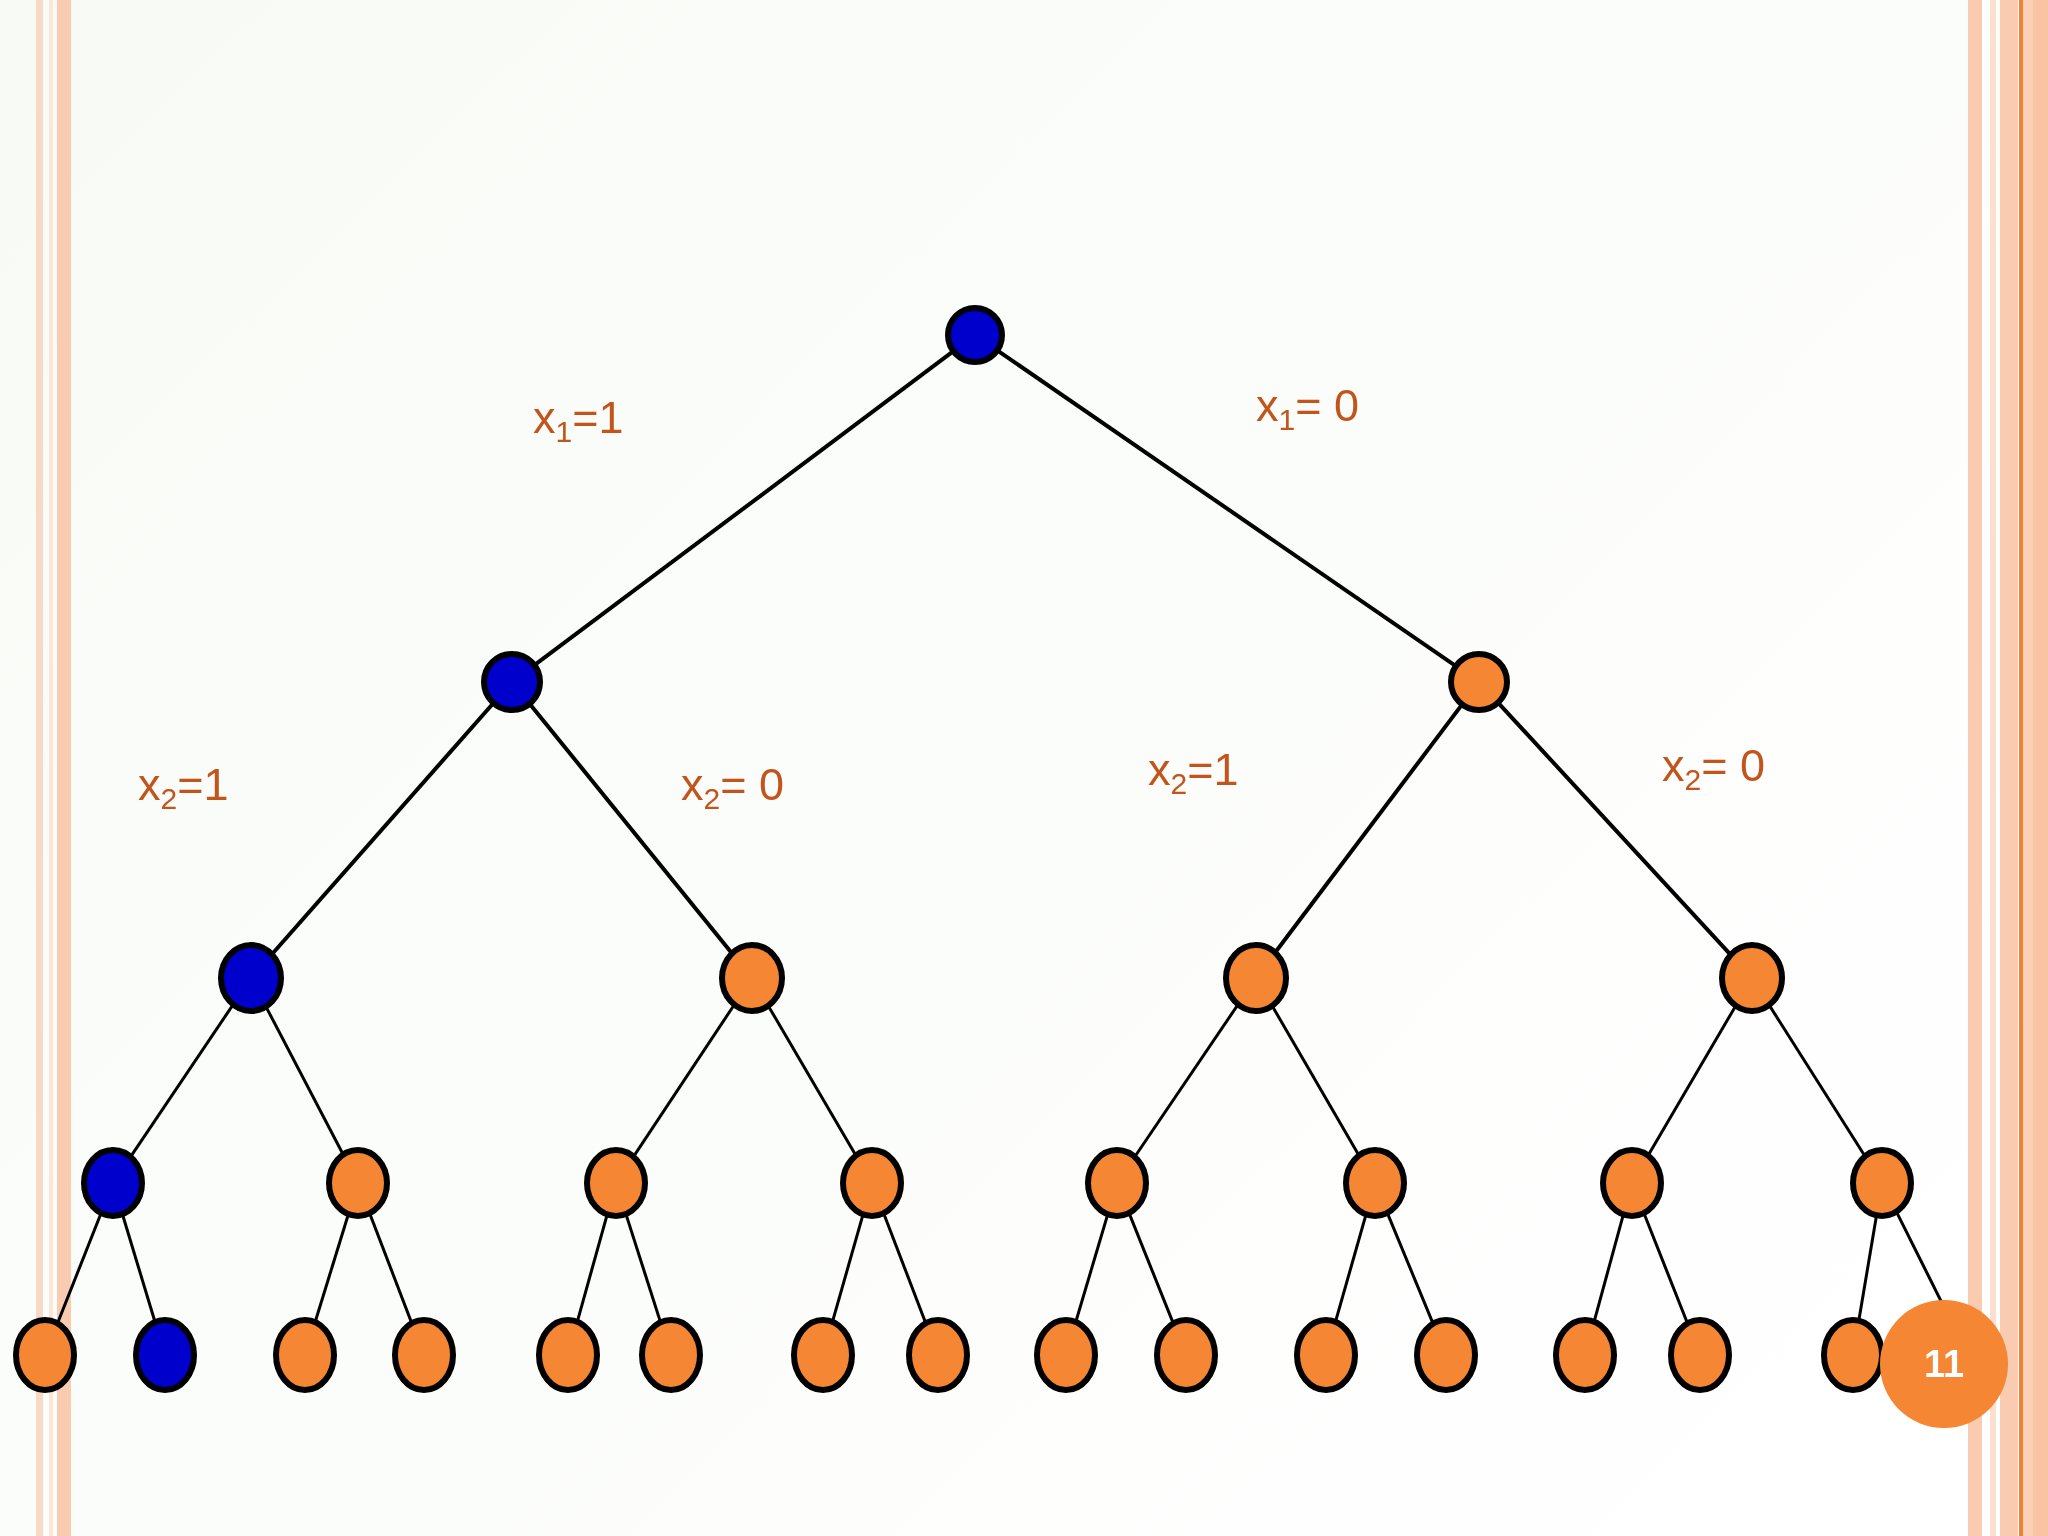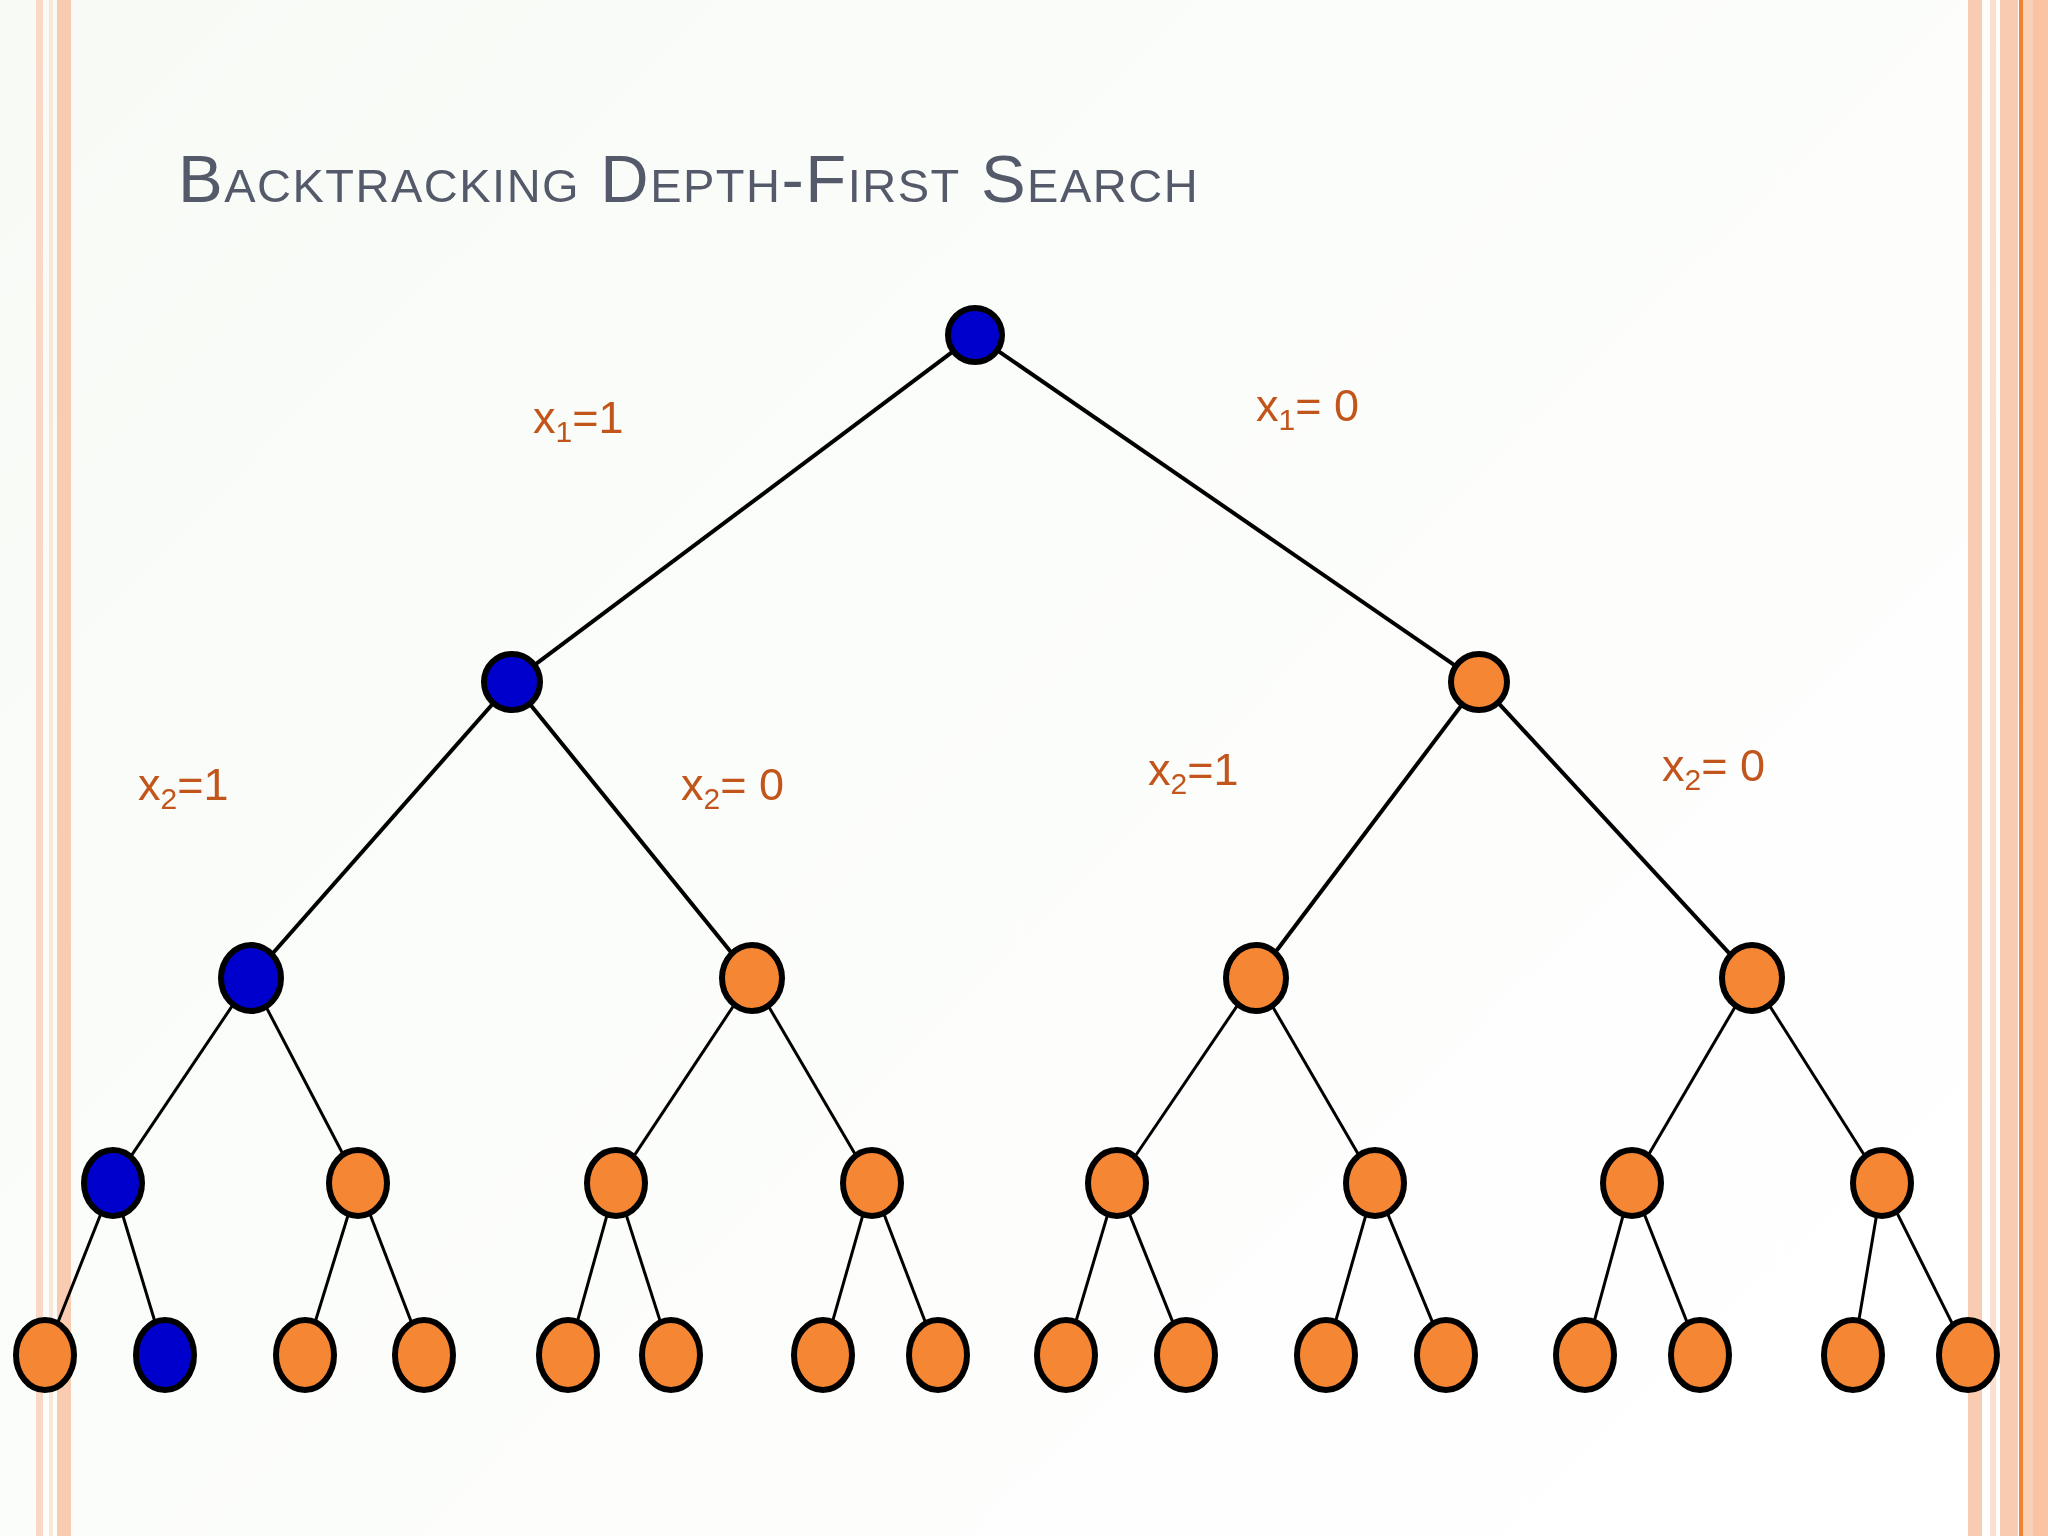--- a/index.html
+++ b/index.html
@@ -93,21 +93,20 @@
   <div class="stripe stripe-l2"></div>
   <div class="stripe stripe-l3"></div>
 
   <div class="stripe stripe-r1"></div>
   <div class="stripe stripe-r2"></div>
   <div class="stripe stripe-r3"></div>
   <div class="stripe stripe-r4"></div>
   <div class="stripe stripe-r5"></div>
   <div class="stripe stripe-r6"></div>
 
-  <div id="title">Backtracking Depth-First Search</div>
 
   <svg id="tree" viewBox="0 0 2048 1536" xmlns="http://www.w3.org/2000/svg">
     <g id="tree-edges">
         <line x1="953.3944015672715" y1="351.1925327346799" x2="534.4058057820888" y2="665.2077438307024" stroke="#000000" stroke-width="4"></line>
         <line x1="997.2388272548508" y1="350.3112560663358" x2="1455.937512476451" y2="666.1216603756518" stroke="#000000" stroke-width="4"></line>
         <line x1="493.4816351466898" y1="703.0016704849802" x2="270.8411051999752" y2="955.4982101946641" stroke="#000000" stroke-width="4"></line>
         <line x1="529.6344548357941" y1="703.7491609641461" x2="733.1059412473634" y2="954.6973275384149" stroke="#000000" stroke-width="4"></line>
         <line x1="1462.1516852345044" y1="704.3636823793126" x2="1274.0517658201738" y2="954.0389117364507" stroke="#000000" stroke-width="4"></line>
         <line x1="1497.983177031438" y1="702.5824923124749" x2="1731.6608817520307" y2="955.9473296652055" stroke="#000000" stroke-width="4"></line>
         <line x1="234.2471022869314" y1="1002.8865509505729" x2="129.19446778929964" y2="1158.9430007477795" stroke="#000000" stroke-width="3"></line>
@@ -172,14 +171,15 @@
 
   <div id="edge-label-layer">
       <div class="edge-label" style="left: 533px; top: 395px;"><span>x</span><sub>1</sub><span>=1</span></div>
       <div class="edge-label" style="left: 1216px; top: 383px; margin-left: 40px;"><span>x</span><sub>1</sub><span>= 0</span></div>
       <div class="edge-label" style="left: 138px; top: 762px;"><span>x</span><sub>2</sub><span>=1</span></div>
       <div class="edge-label" style="left: 681px; top: 762px;"><span>x</span><sub>2</sub><span>= 0</span></div>
       <div class="edge-label" style="left: 1148px; top: 747px;"><span>x</span><sub>2</sub><span>=1</span></div>
       <div class="edge-label" style="left: 1662px; top: 743px;"><span>x</span><sub>2</sub><span>= 0</span></div>
     </div>
 
+  <div id="slide-number">11</div>
 
 </div>
 
 </body></html>

